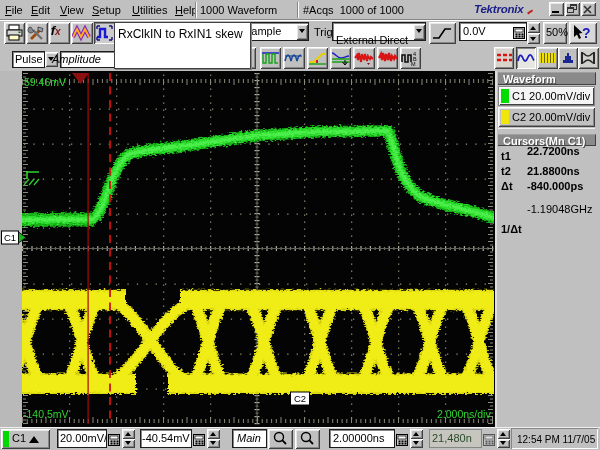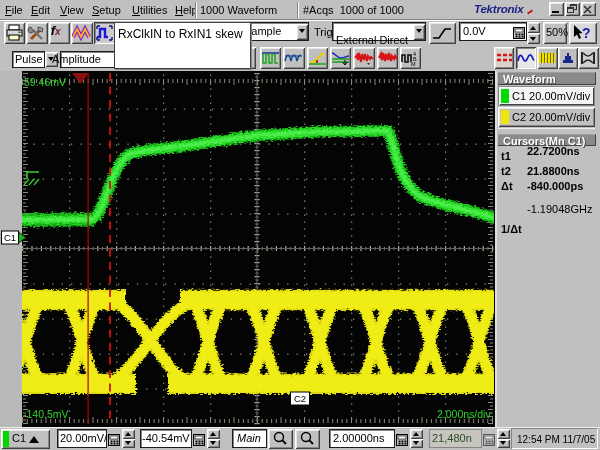--- a/index.html
+++ b/index.html
@@ -115,21 +115,21 @@
       <path d="M4,1 L4,13 L7,10.5 L9,15 L11,14 L9,9.5 L12.5,9 Z" fill="#000"></path>
       <text x="12" y="14" style="font:bold 14px 'Liberation Sans';fill:#1a1ab8">?</text>
     </svg>
   </div>
 <div class="field" style="left:12px;top:51px;width:33px;height:17px;"></div>
 <div class="t11" style="left:15px;top:53px;">Pulse</div>
 <div class="arrbtn" style="left:45px;top:52px;width:13px;height:15px;">
     <div class="down" style="left:3px;top:5px;"></div>
   </div>
 <div class="field" style="left:60px;top:51px;width:55px;height:17px;"></div>
-<div class="t11" style="left:52px;top:53px;">Amplitude</div>
+<div class="t11" style="left:52px;top:53px;font-style:italic;">Amplitude</div>
 <div class="raised" style="left:234px;top:47px;width:21.5px;height:22px;">
     <svg width="19" height="18" viewBox="0 0 19 18" style="position:absolute;left:1px;top:2px">
       <path d="M14,4 v10 m0,-10 h3" stroke="#1818c0" stroke-width="2"></path>
     </svg>
   </div>
 <div class="raised" style="left:259.8px;top:47px;width:21.5px;height:22px;">
     <svg width="19" height="18" viewBox="0 0 19 18" style="position:absolute;left:1px;top:2px">
       <path d="M1,4 h17" stroke="#2020c0" stroke-width="1.5"></path>
       <path d="M2,5 v9 h3 v-9 h3 v9 h3 v-9 h3 v9 h3" fill="none" stroke="#18a018" stroke-width="1.4"></path>
     </svg>

